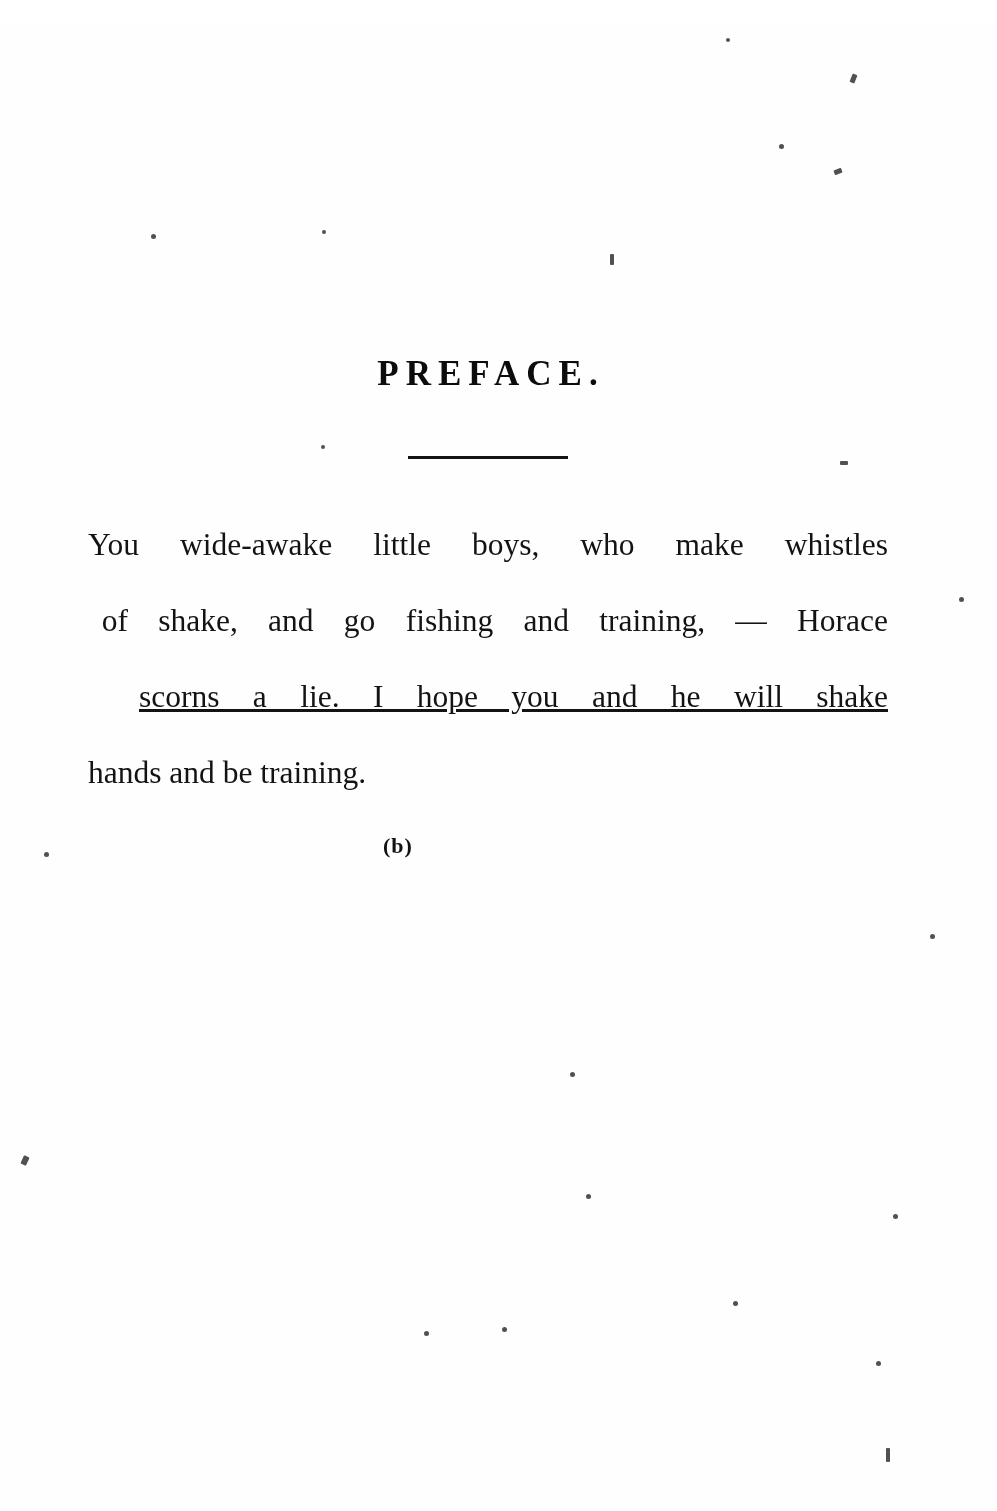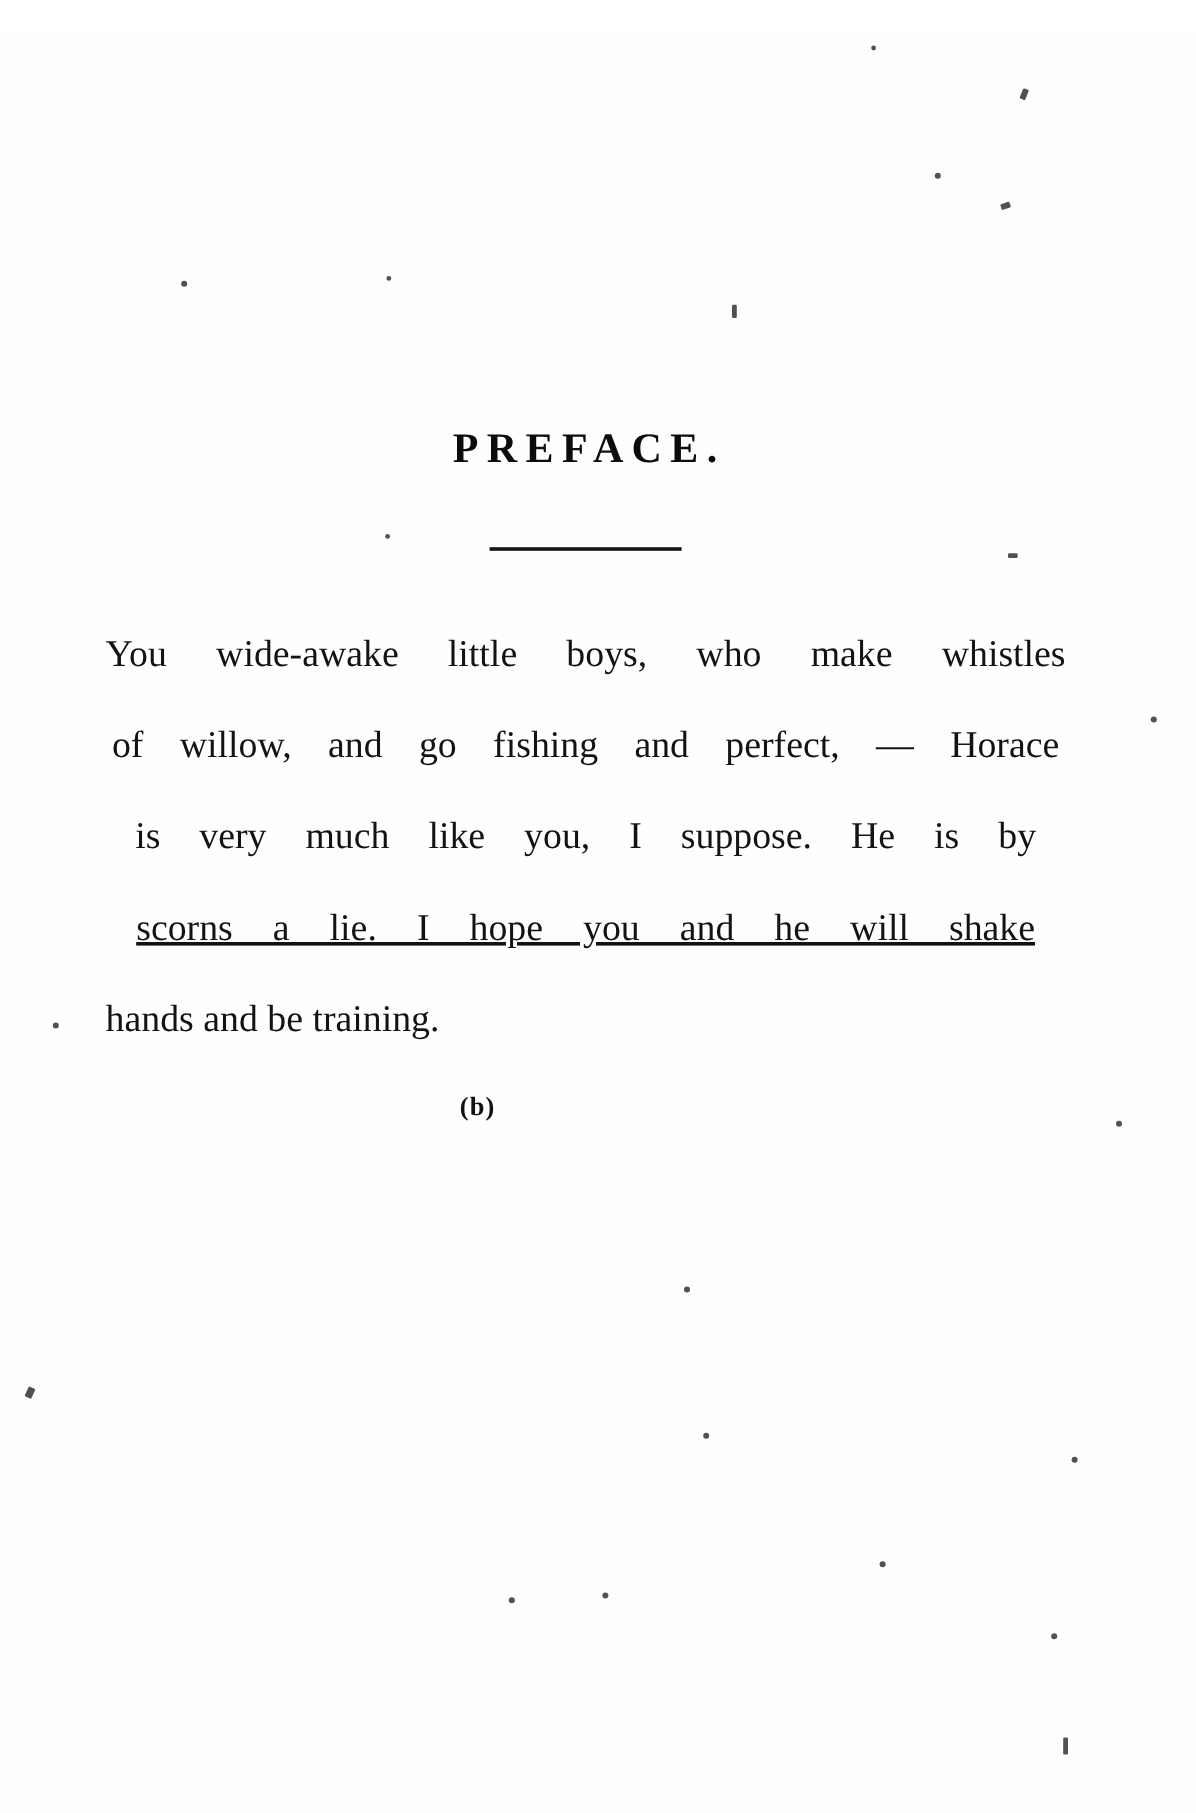--- a/index.html
+++ b/index.html
@@ -80,21 +80,21 @@
     padding-right: 180px;
   }
 
   
   .body-text .ln {
     display: block;
     white-space: nowrap;
   }
   .body-text .ln.j {
     display: flex;
-    justify-content: center;
+    justify-content: flex-end;
   }
   .body-text .ln.last {
     display: block;
   }
 </style>
 </head>
 <body>
 
 <div class="page">
 
@@ -124,24 +124,21 @@
 
     <h1 class="page-title">PREFACE.</h1>
 
     <div class="rule"></div>
 
     <div class="body-text">
       <span class="ln j">
         <span style="word-spacing: 33.1068px;">You wide-awake little boys, who make whistles</span>
       </span>
       <span class="ln j">
-        <span style="word-spacing: 22.3965px;">of willow, and go fishing and perfect, — Horace</span>
-      </span>
-      <span class="ln j">
-        <span style="word-spacing: 24.608px;">is very much like you, I suppose.   He is by</span>
+        <span style="word-spacing: 22.3965px;">of shake, and go fishing and training, — Horace</span>
       </span>
       <span class="ln j">
         <span style="word-spacing: 25.4886px; text-decoration: underline;">scorns a lie.   I hope you and he will shake</span>
       </span>
       <span class="ln last">
         <span>hands and be training.</span>
       </span>
     </div>
 
     <p class="sig">(b)</p>

